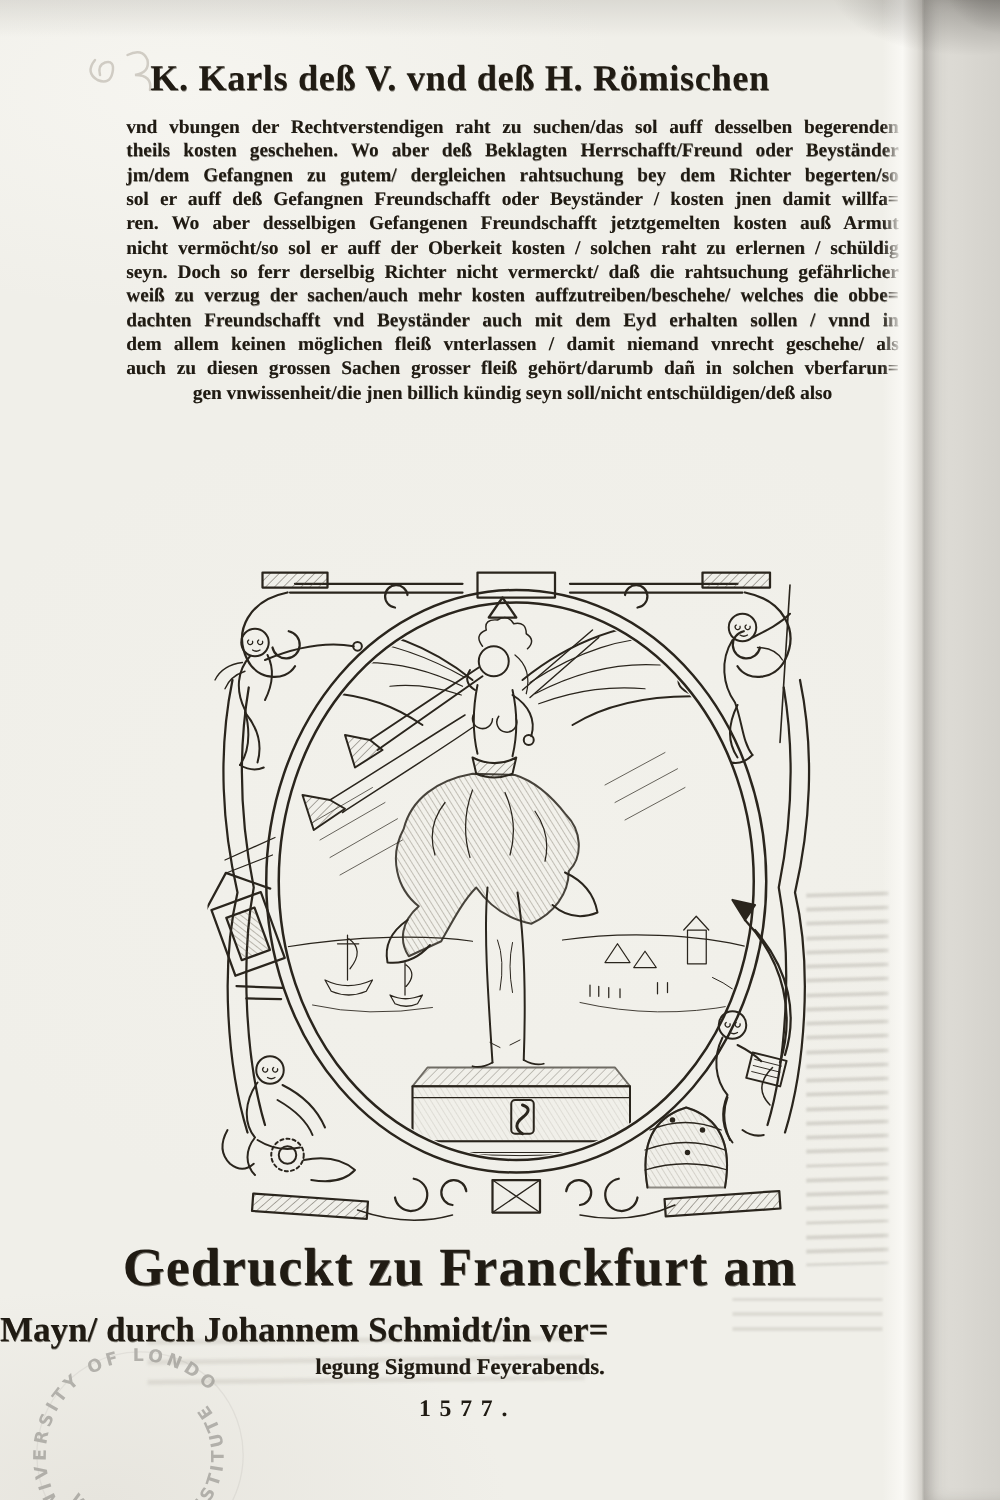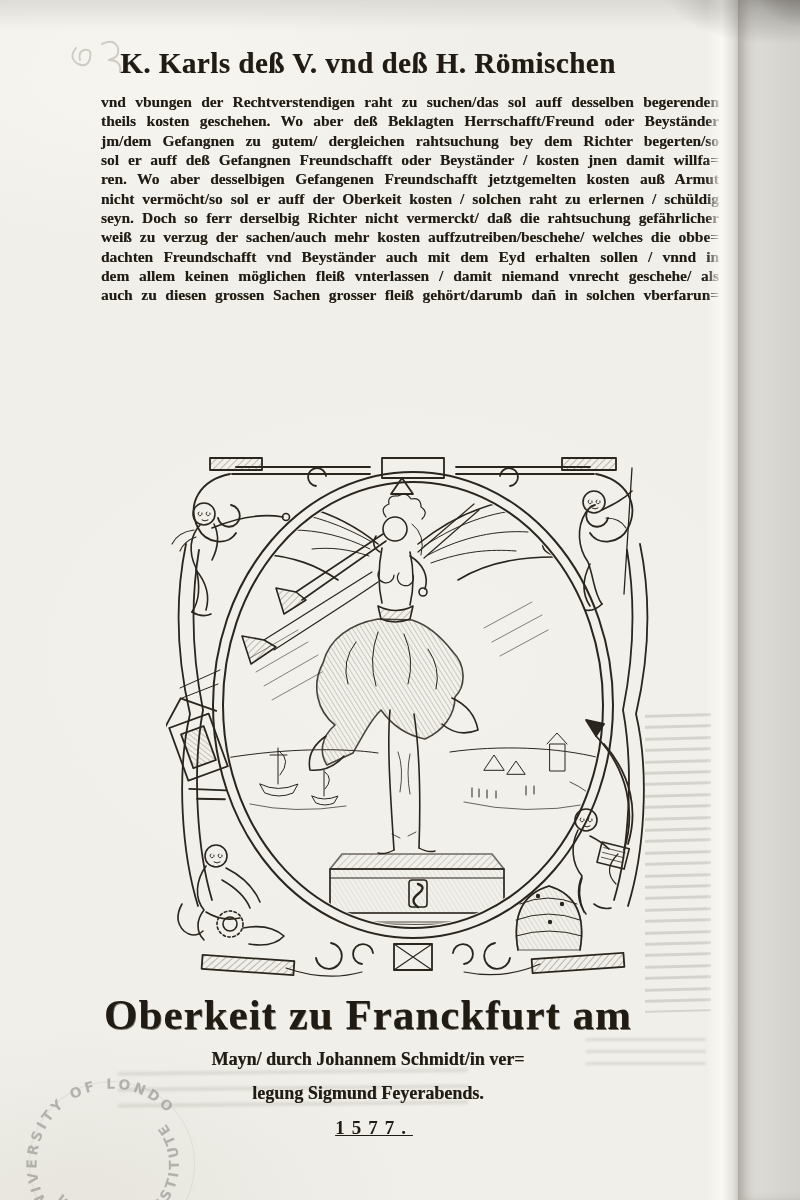--- a/index.html
+++ b/index.html
@@ -42,26 +42,26 @@
   .bline{white-space:nowrap;text-align:justify;text-align-last:justify;}
   .bline.center{white-space:normal;text-align:center;text-align-last:center;}
   .explicit{
     position:absolute;left:0;top:395px;width:736px;text-align:center;
     font-size:28px;font-weight:700;letter-spacing:.6px;
     text-shadow:.5px .5px 0 rgba(32,27,19,.6);
   }
   .colophon1{position:absolute;left:0;top:990px;width:736px;text-align:center;
     font-size:43px;font-weight:700;letter-spacing:1px;
     text-shadow:.6px .6px 0 rgba(32,27,19,.6);}
-  .colophon2{position:absolute;left:0;top:1049px;width:736px;text-align:center;
-    font-size:18px;font-weight:700;text-shadow:.4px .4px 0 rgba(32,27,19,.55);}
+  .colophon2{position:absolute;left:0;top:1049px;width:736px;
+    font-size:28px;font-weight:700;text-shadow:.4px .4px 0 rgba(32,27,19,.55);}
   .colophon3{position:absolute;left:0;top:1083px;width:736px;text-align:center;
     font-size:18px;font-weight:700;text-shadow:.4px .4px 0 rgba(32,27,19,.55);}
   .colophon-year{position:absolute;left:6px;top:1117px;width:736px;text-align:center;
-    font-size:19px;font-weight:700;letter-spacing:7px;text-decoration:underline;}
+    font-size:19px;font-weight:700;letter-spacing:7px;}
   
   .woodcut{position:absolute;left:166px;top:452px;width:494px;height:534px;}
   
   .ghost-col{position:absolute;left:645px;top:714px;width:66px;height:298px;
     background:repeating-linear-gradient(to bottom, rgba(104,98,86,.20) 0px, rgba(104,98,86,.20) 3px, rgba(104,98,86,0) 3px, rgba(104,98,86,0) 11.4px);
     filter:blur(.7px);transform:skewY(-1.5deg);}
   .ghost-colophon{position:absolute;left:118px;top:1070px;width:350px;height:46px;
     background:repeating-linear-gradient(to bottom, rgba(104,98,86,.13) 0px, rgba(104,98,86,.13) 4px, rgba(104,98,86,0) 4px, rgba(104,98,86,0) 16px);
     filter:blur(1.1px);transform:skewY(-.6deg);}
   .ghost-topright{position:absolute;left:586px;top:1038px;width:120px;height:30px;
@@ -96,20 +96,21 @@
     <div class="bline">theils kosten geschehen. Wo aber deß Beklagten Herrschafft/Freund oder Beyständer</div>
     <div class="bline">jm/dem Gefangnen zu gutem/ dergleichen rahtsuchung bey dem Richter begerten/so</div>
     <div class="bline">sol er auff deß Gefangnen Freundschafft oder Beyständer / kosten jnen damit willfa=</div>
     <div class="bline">ren. Wo aber desselbigen Gefangenen Freundschafft jetztgemelten kosten auß Armut</div>
     <div class="bline">nicht vermöcht/so sol er auff der Oberkeit kosten / solchen raht zu erlernen / schüldig</div>
     <div class="bline">seyn. Doch so ferr derselbig Richter nicht vermerckt/ daß die rahtsuchung gefährlicher</div>
     <div class="bline">weiß zu verzug der sachen/auch mehr kosten auffzutreiben/beschehe/ welches die obbe=</div>
     <div class="bline">dachten Freundschafft vnd Beyständer auch mit dem Eyd erhalten sollen / vnnd in</div>
     <div class="bline">dem allem keinen möglichen fleiß vnterlassen / damit niemand vnrecht geschehe/ als</div>
     <div class="bline">auch zu diesen grossen Sachen grosser fleiß gehört/darumb dañ in solchen vberfarun=</div>
+    <div class="bline center">gen vnwissenheit/die jnen billich kündig seyn soll/nicht entschüldigen/deß also</div>
   </div>
 
 
   <svg class="woodcut" viewBox="0 0 494 534" role="img" aria-label="Woodcut printer's device: winged Fama blowing a trumpet, standing on a strongbox within an oval strapwork frame surrounded by four putti, ships and a battle landscape">
     <defs>
       <pattern id="h1" width="5" height="5" patternUnits="userSpaceOnUse" patternTransform="rotate(45)">
         <line x1="0" y1="0" x2="0" y2="5" stroke="#4c463a" stroke-width="0.7"></line>
       </pattern>
       <pattern id="h2" width="4" height="4" patternUnits="userSpaceOnUse" patternTransform="rotate(-32)">
         <line x1="0" y1="0" x2="0" y2="4" stroke="#5a5343" stroke-width="0.6"></line>
@@ -296,21 +297,21 @@
           <circle cx="396" cy="452" r="1.4" fill="#2a251d"></circle>
         <circle cx="384" cy="470" r="1.4" fill="#2a251d"></circle>
       </g>
     </g>
   </svg>
 
   <div class="ghost-col"></div>
   <div class="ghost-colophon"></div>
   <div class="ghost-topright"></div>
 
-  <div class="colophon1 ink">Oberkeit zu Franckfurt am</div>
+  <div class="colophon1 ink">Gedruckt zu Franckfurt am</div>
   <div class="colophon2 ink">Mayn/ durch Johannem Schmidt/in ver=</div>
   <div class="colophon3 ink">legung Sigmund Feyerabends.</div>
   <div class="colophon-year ink">1577.</div>
 
   <svg class="stamp" viewBox="0 0 190 190">
     <defs>
       <path id="stampArcTop" d="M 22,95 A 73 73 0 0 1 168,95"></path>
       <path id="stampArcBottom" d="M 30,95 A 65 65 0 0 0 160,95"></path>
     </defs>
     <circle cx="95" cy="95" r="80" fill="none" stroke="#9a9893" stroke-width="1" opacity=".25"></circle>

